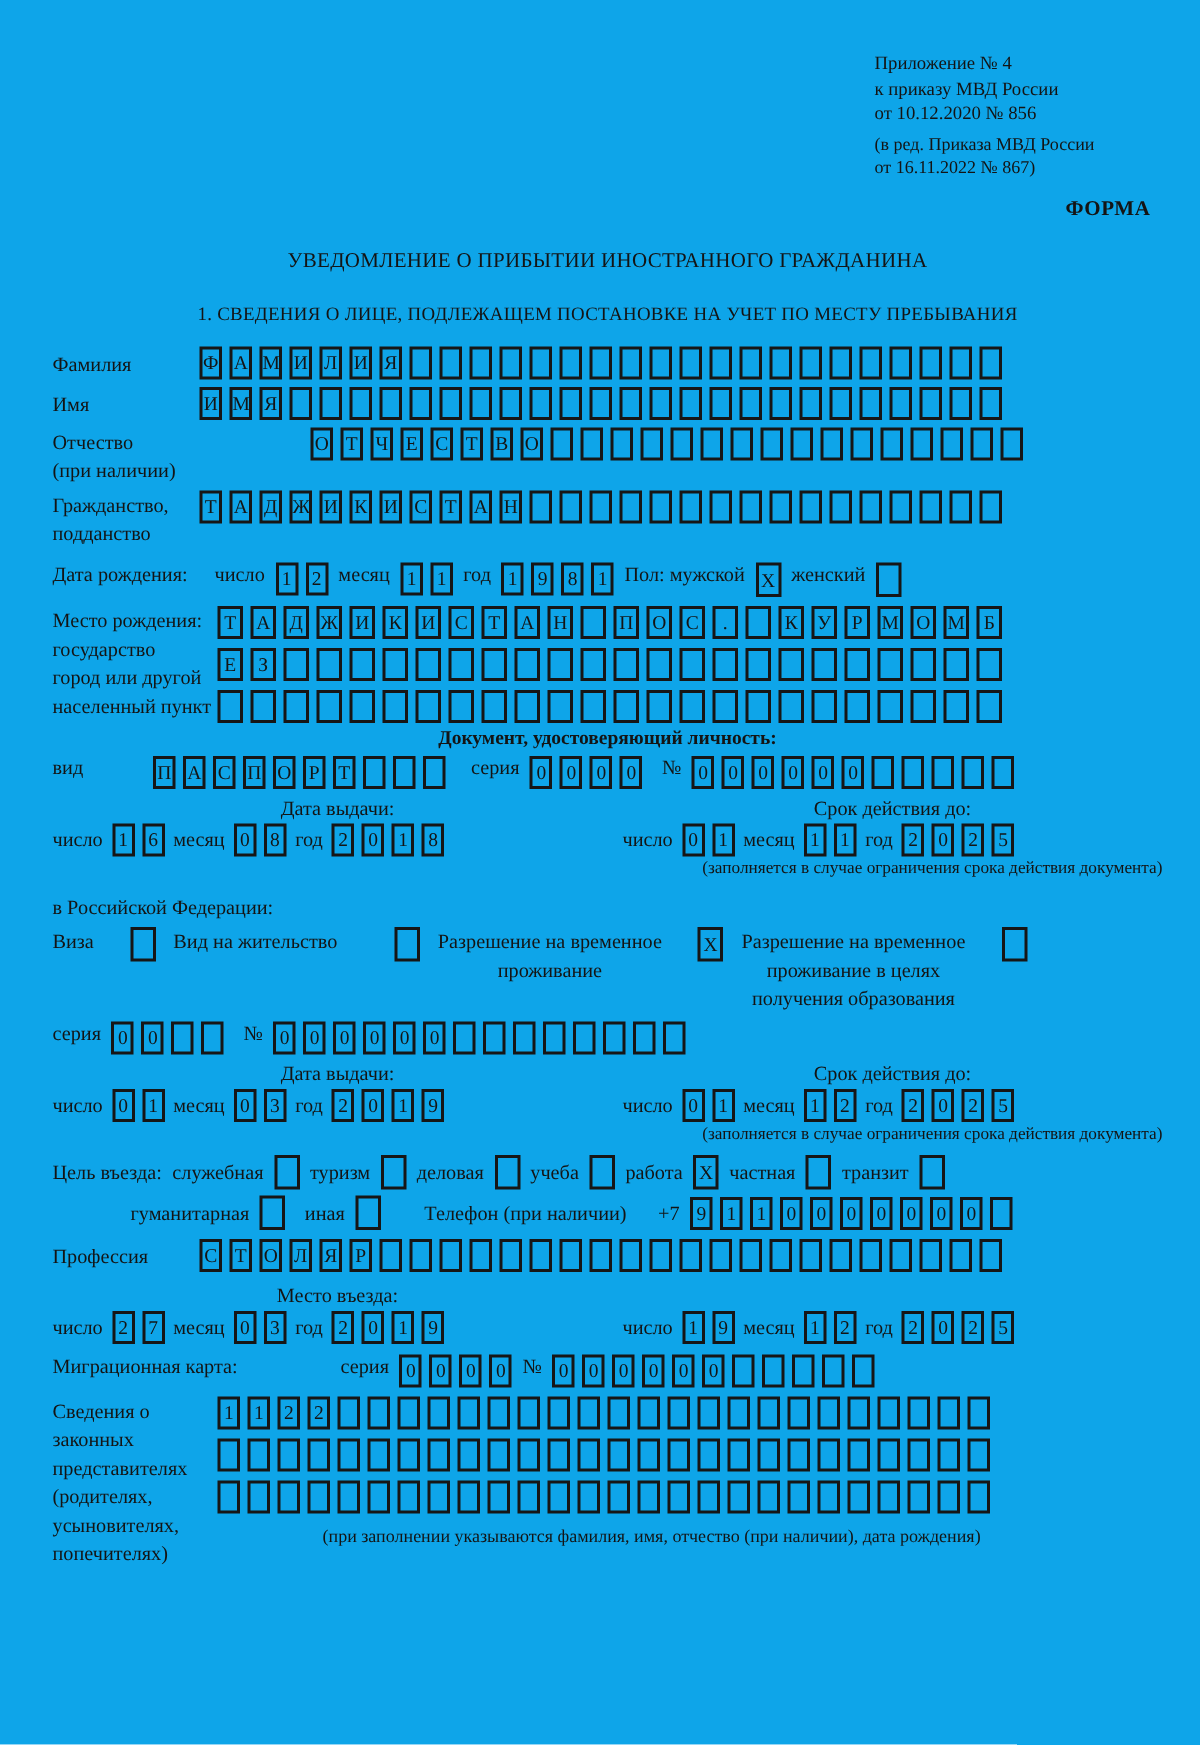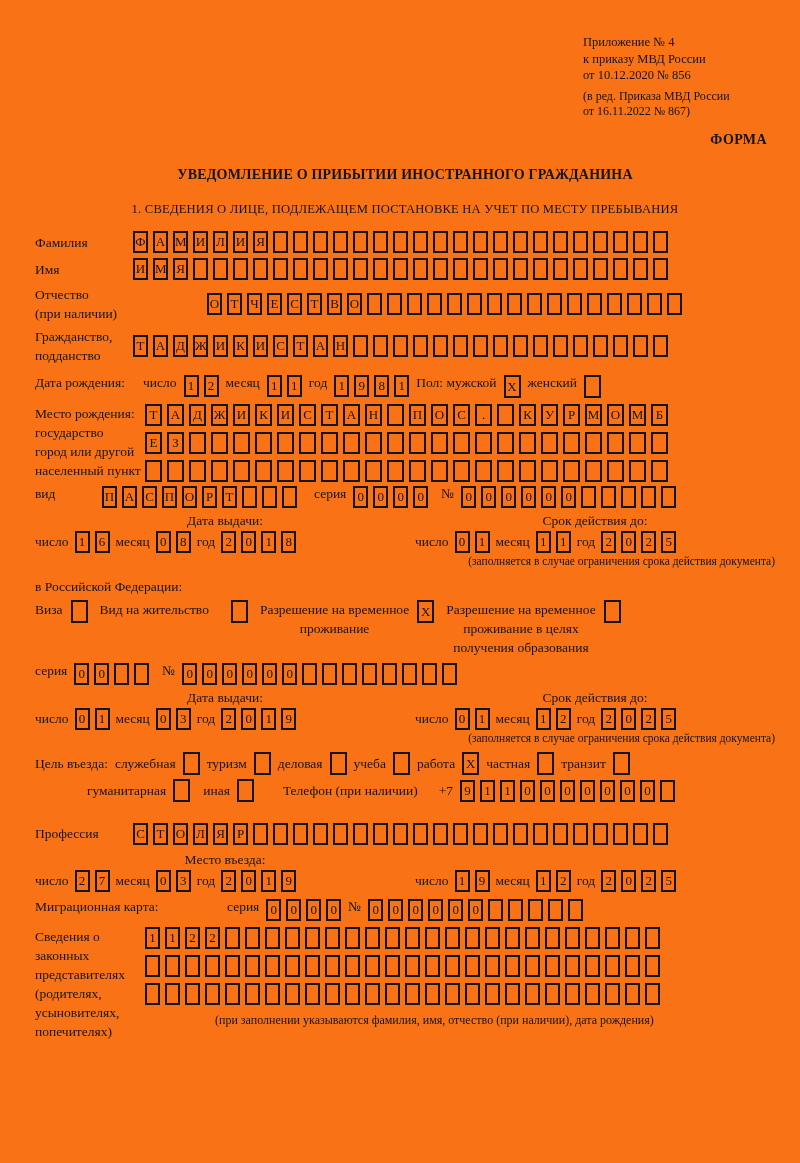--- a/index.html
+++ b/index.html
@@ -1,32 +1,32 @@
 <!DOCTYPE html>
 <html><head>
 <meta charset="utf-8">
 <style>
   *{box-sizing:border-box;margin:0;padding:0}
   html,body{background:#ffffff}
   body{width:800px;height:1163px;font-family:"Liberation Serif","DejaVu Serif",serif;color:#141414}
-  .page{width:800px;height:1163px;padding:34px 25px 0 35px;overflow:hidden;position:relative;background:#f97316}
+  .page{width:800px;height:1163px;padding:34px 25px 0 35px;overflow:hidden;position:relative;background:#0ea5e9}
 
   
   .appendix{margin-left:548px;font-size:12.5px;line-height:1.32}
   .appendix .small{font-size:12px}
   .appendix .gap{margin-top:5px}
   .forma{text-align:right;font-weight:bold;font-size:14px;margin:12px 8px 0 0;letter-spacing:.4px}
 
   
-  .title{text-align:center;font-weight:bold;font-size:14px;margin-top:16px;line-height:1.55;letter-spacing:.2px}
+  .title{text-align:center;font-weight:normal;font-size:14px;margin-top:16px;line-height:1.55;letter-spacing:.2px}
   .t-underline{display:inline-block;width:50px;height:13px;border-bottom:2px solid #222;margin-left:10px}
   .sec-heading{text-align:center;font-weight:normal;font-size:12.6px;margin-top:16px;letter-spacing:.2px}
 
   
-  .frow{display:flex;align-items:center;margin-top:4px}
+  .frow{display:flex;align-items:flex-start;margin-top:4px}
   .flabel{font-size:13.5px;line-height:23px;flex:none}
   .lab-w1{width:98px}
   .lab-w2{width:172px}
   .lab2{font-size:13.5px;line-height:19px;flex:none}
   .cells{display:inline-flex;gap:5px;flex:none}
   .cell{display:inline-block;flex:none;width:15px;height:22px;border:2px solid #161616;font-size:13px;line-height:18px;text-align:center}
   .wide .cell{width:17px}
   .cbox{display:inline-block;flex:none;width:17px;height:23px;border:2px solid #161616;font-size:13px;line-height:19px;text-align:center}
 
   
@@ -47,21 +47,21 @@
   .dpair{display:flex;margin-top:2px}
   .dp-l{width:380px}
   .dp-r{flex:1}
   .dgroup{display:flex;align-items:center;gap:6px;font-size:13.5px}
   .rnote{text-align:right;font-size:11.5px;margin-top:2px}
 
   .ptext{font-size:13.5px;margin-top:8px;line-height:1.75}
 
   
   .options{display:flex;align-items:flex-start;margin-top:2px;gap:12px}
-  .opt{display:flex;align-items:flex-start;gap:8px}
+  .opt{display:flex;align-items:flex-start;gap:24px}
   .opt .olabel{font-size:13.5px;line-height:19px;text-align:center}
   .prow{display:flex;align-items:center;gap:7px;font-size:13.5px;margin-top:8px}
   .indent{margin-left:52px}
 
   .note-bottom{font-size:12px;margin-top:8px;padding-left:70px}
 </style>
 </head>
 <body>
 
 <div class="page">
@@ -325,20 +325,21 @@
           <span class="cell"></span>
           <span class="cell"></span>
           <span class="cell"></span>
           <span class="cell"></span>
           <span class="cell"></span>
           <span class="cell"></span>
         </span>
     </div>
   </div>
 
+  <div class="doc-heading">Документ, удостоверяющий личность:</div>
 
   <div class="inlinerow" style="margin-top:4px">
     <span style="width:60px">вид</span>
     <span class="cells">
         <span class="cell">П</span>
         <span class="cell">А</span>
         <span class="cell">С</span>
         <span class="cell">П</span>
         <span class="cell">О</span>
         <span class="cell">Р</span>
@@ -560,21 +561,21 @@
         <span class="cell">0</span>
         <span class="cell">0</span>
         <span class="cell">0</span>
         <span class="cell">0</span>
         <span class="cell">0</span>
         <span class="cell">0</span>
         <span class="cell"></span>
       </span>
   </div>
 
-  <div class="frow" style="margin-top:20px">
+  <div class="frow" style="margin-top:6px">
     <span class="flabel lab-w1">Профессия</span>
     <span class="cells">
         <span class="cell">С</span>
         <span class="cell">Т</span>
         <span class="cell">О</span>
         <span class="cell">Л</span>
         <span class="cell">Я</span>
         <span class="cell">Р</span>
         <span class="cell"></span>
         <span class="cell"></span>

